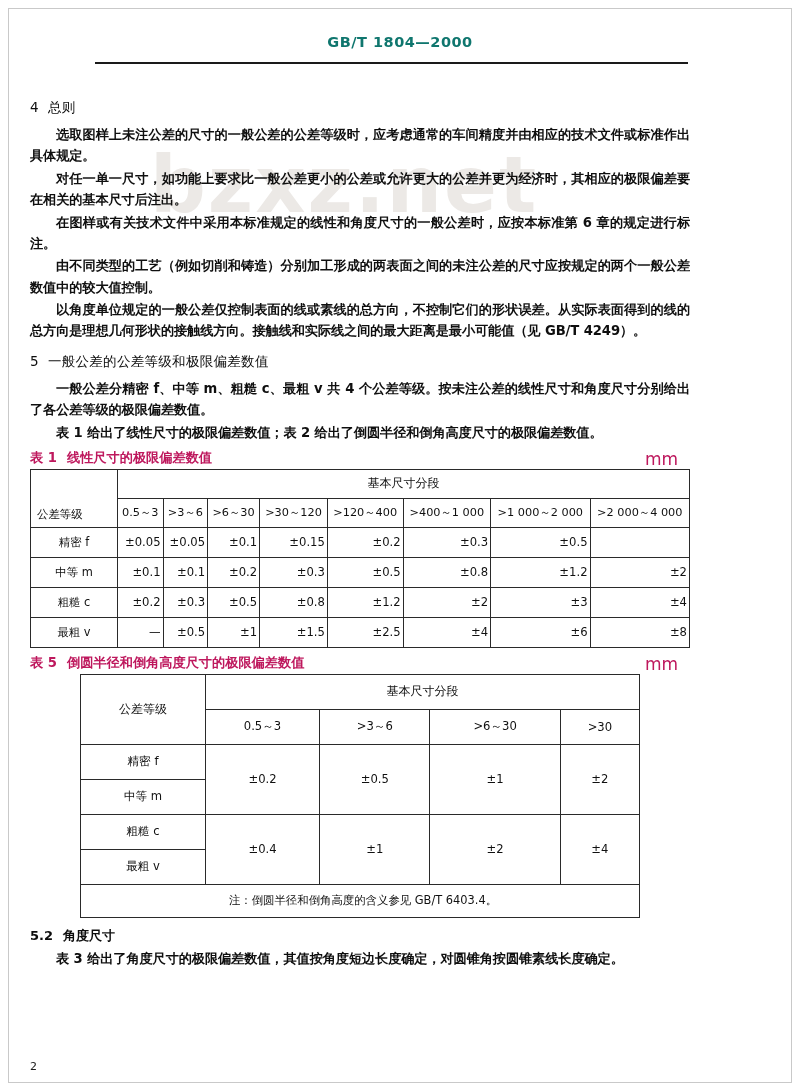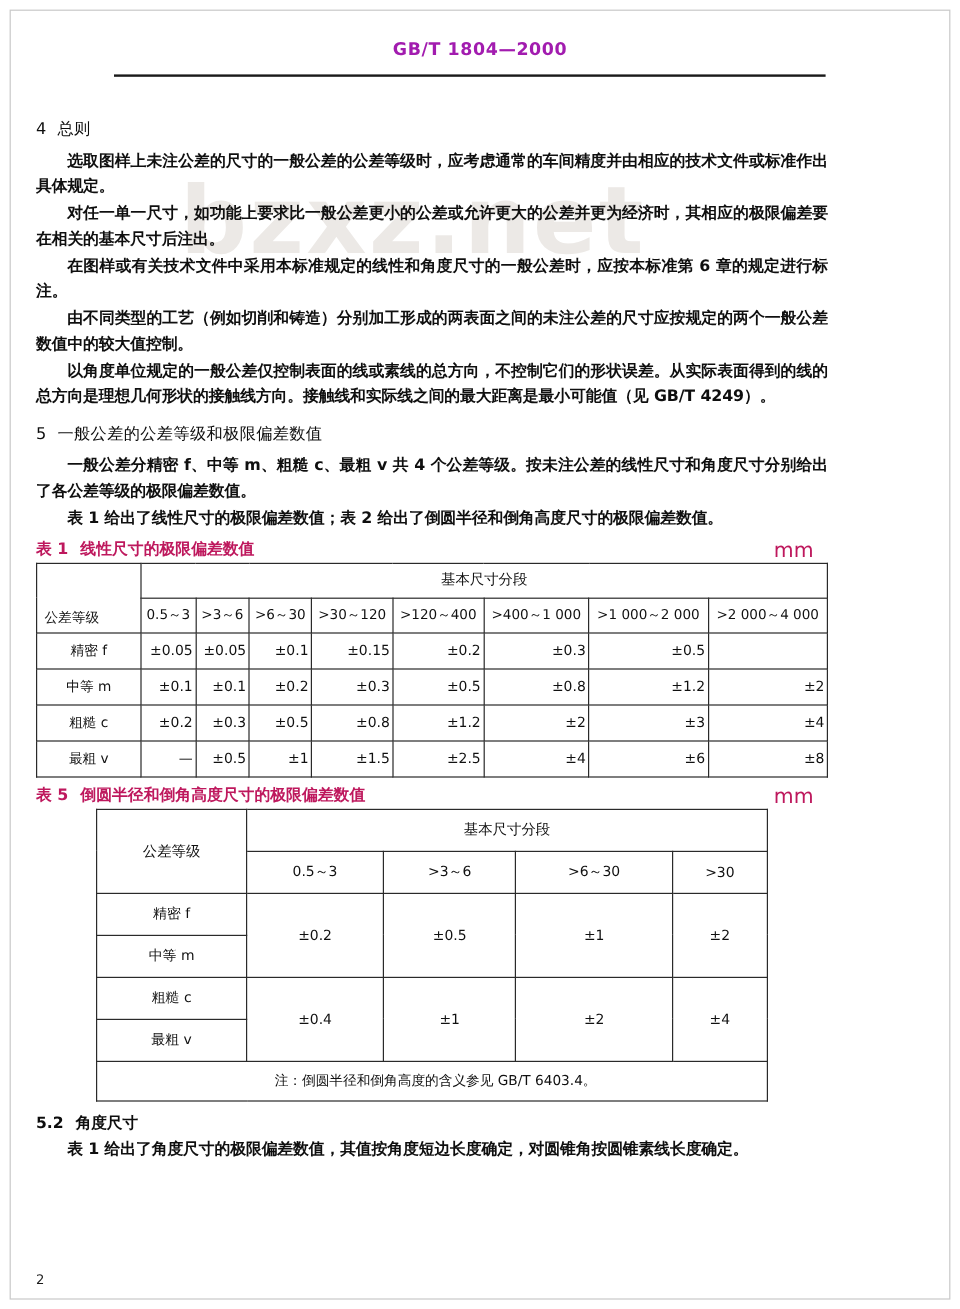--- a/index.html
+++ b/index.html
@@ -45,21 +45,21 @@
   
   .doc-header {
     position: absolute;
     left: 95px;
     top: 34px;
     width: 610px;
     text-align: center;
     font-size: 14.5px;
     font-weight: bold;
     letter-spacing: 0.5px;
-    color: #a21caf;
+    color: #0f766e;
     z-index: 2;
   }
   .header-rule {
     position: absolute;
     left: 95px;
     top: 62px;
     width: 593px;
     height: 0;
     border-top: 2px solid #1a1a1a;
     z-index: 2;
@@ -345,18 +345,18 @@
           <tr>
             <td class="note" colspan="5">注：倒圆半径和倒角高度的含义参见 GB/T 6403.4。</td>
           </tr>
         </tbody>
       </table>
     </div>
 
     <div class="sub-head">
       <span class="num">5.2</span><span>角度尺寸</span>
     </div>
-    <p class="para">表 1 给出了角度尺寸的极限偏差数值，其值按角度短边长度确定，对圆锥角按圆锥素线长度确定。</p>
+    <p class="para">表 3 给出了角度尺寸的极限偏差数值，其值按角度短边长度确定，对圆锥角按圆锥素线长度确定。</p>
 
   </div>
 
   <div class="page-number">2</div>
 </div>
 
 </body></html>

